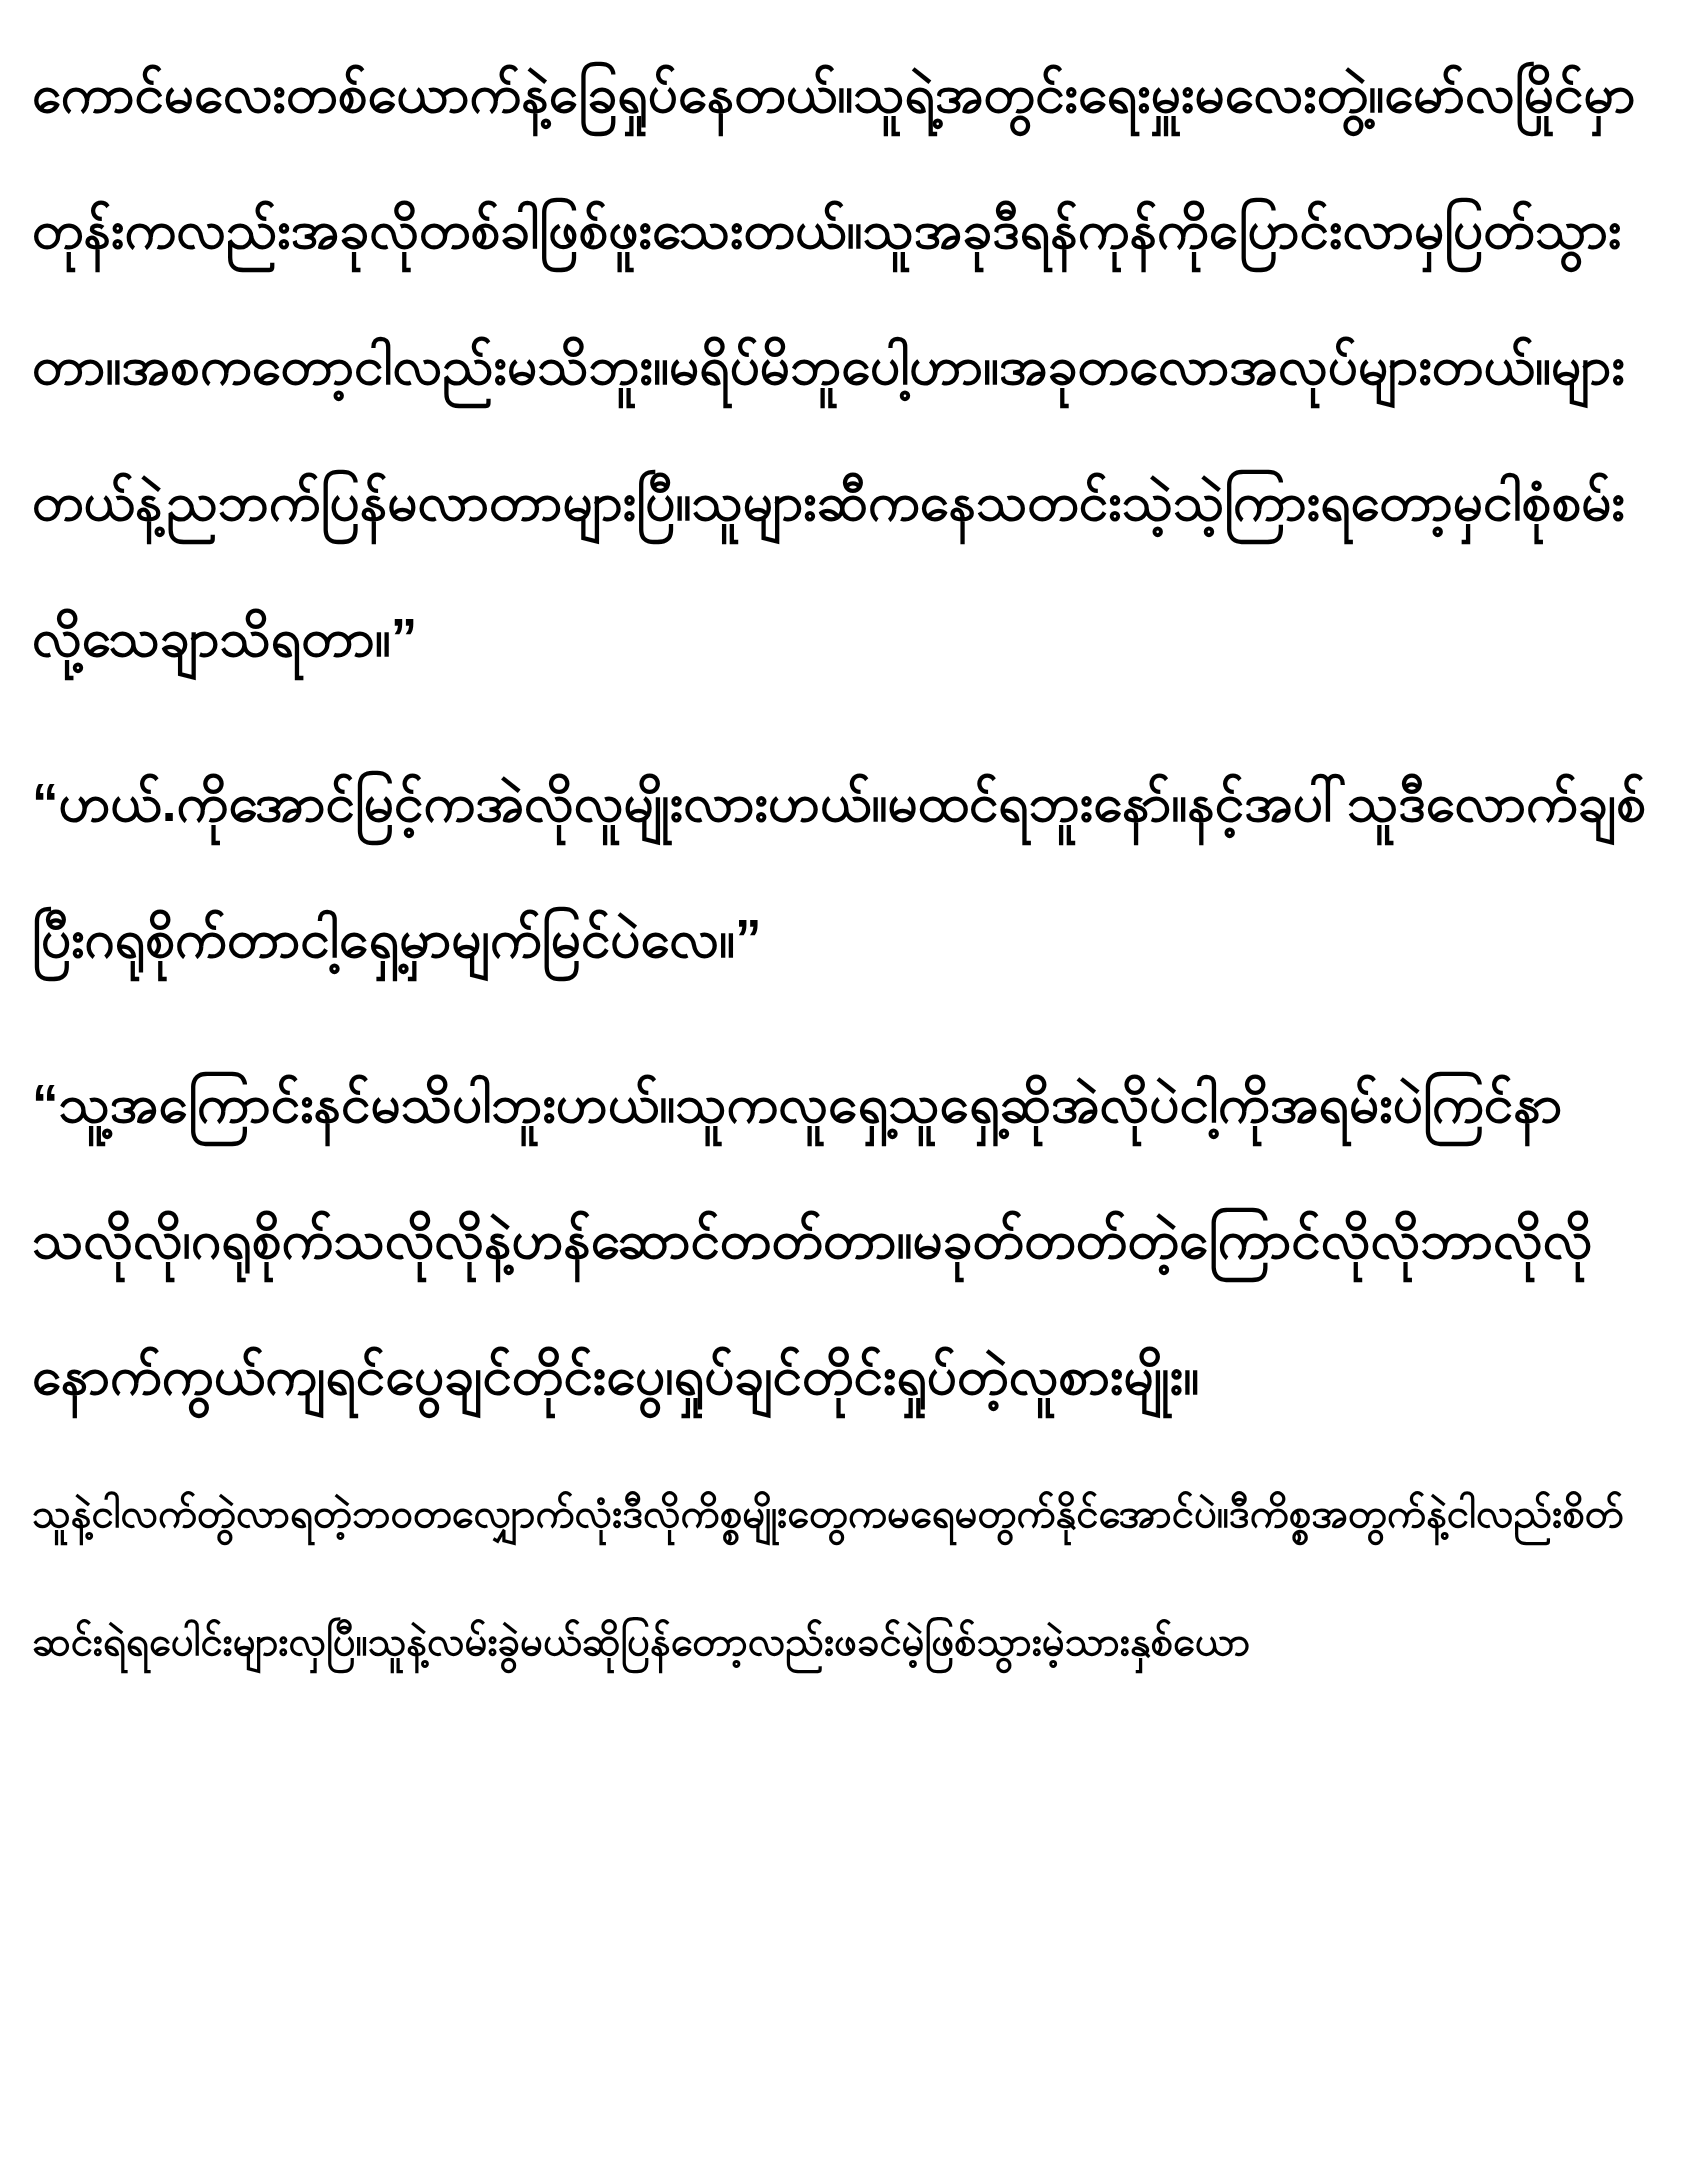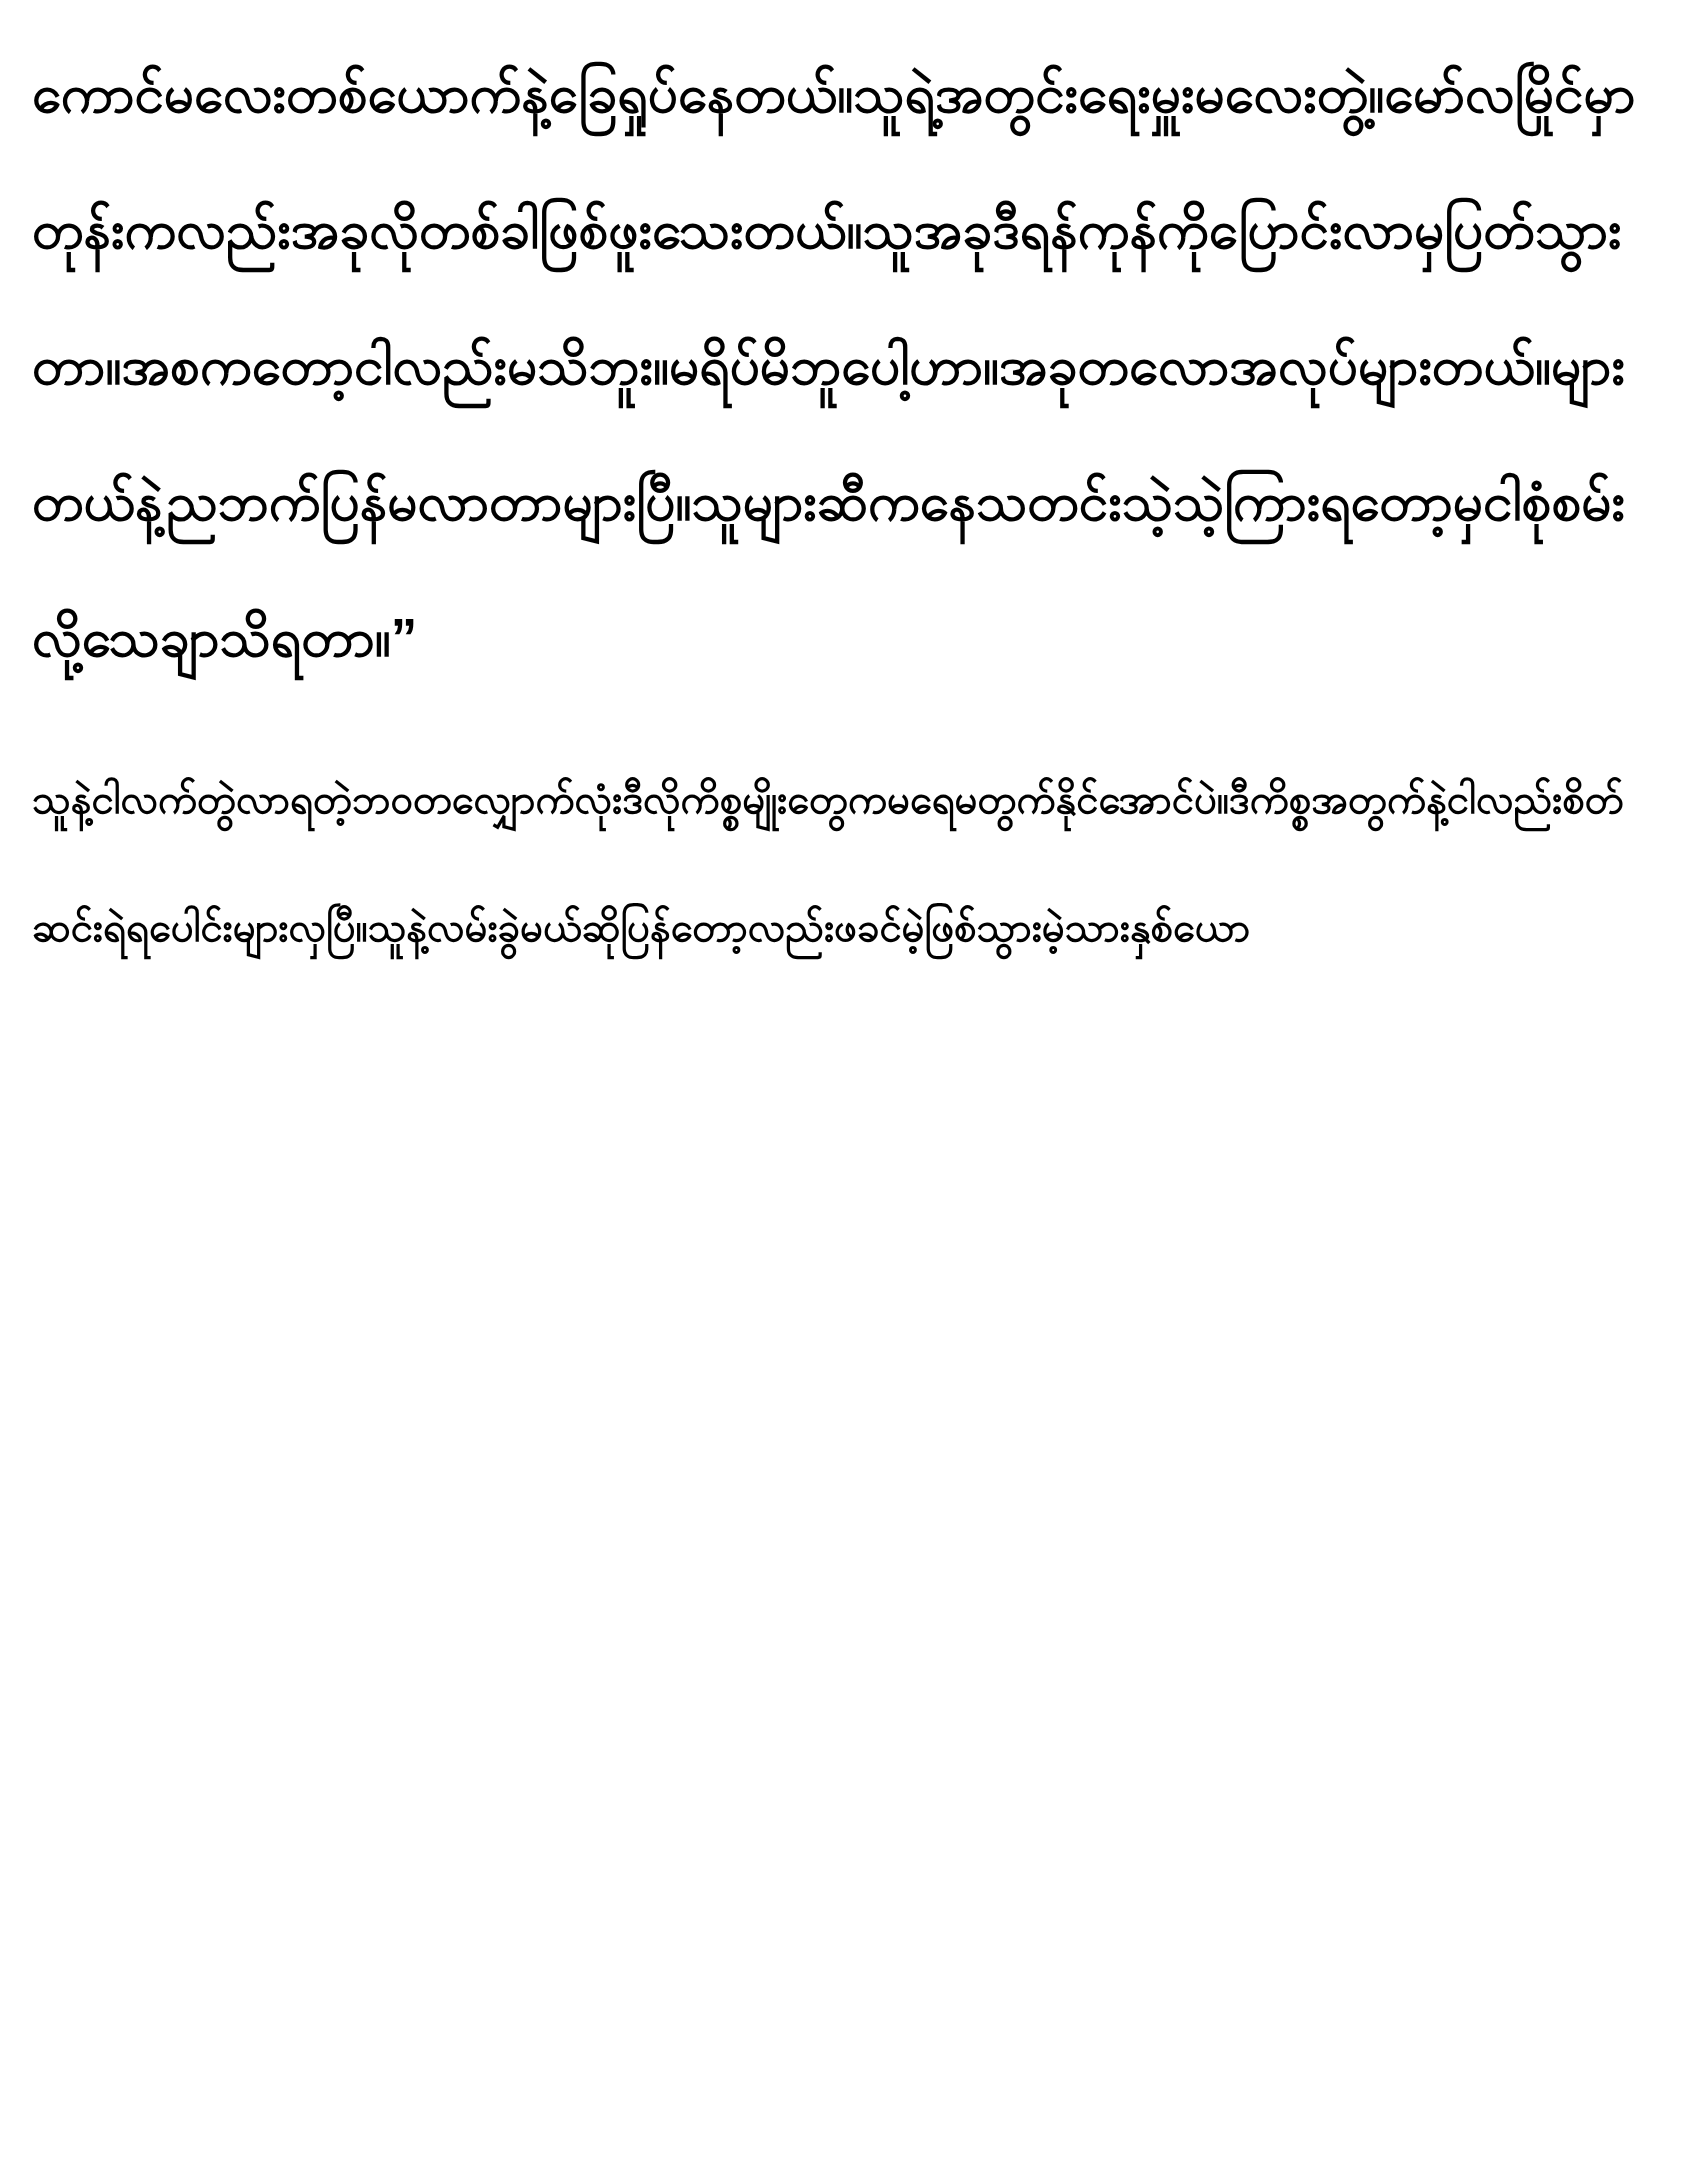--- a/index.html
+++ b/index.html
@@ -41,17 +41,19 @@
   .para.tight {
     margin-bottom: 5.1px;
   }
 </style>
 </head>
 <body>
 
 <div class="page">
   <p class="para main quote-gap">ကောင်မလေးတစ်ယောက်နဲ့ခြေရှုပ်နေတယ်။သူရဲ့အတွင်းရေးမှူးမလေးတွဲ့။မော်လမြိုင်မှာတုန်းကလည်းအခုလိုတစ်ခါဖြစ်ဖူးသေးတယ်။သူအခုဒီရန်ကုန်ကိုပြောင်းလာမှပြတ်သွားတာ။အစကတော့ငါလည်းမသိဘူး။မရိပ်မိဘူပေါ့ဟာ။အခုတလောအလုပ်များတယ်။များတယ်နဲ့ညဘက်ပြန်မလာတာများပြီ။သူများဆီကနေသတင်းသဲ့သဲ့ကြားရတော့မှငါစုံစမ်းလို့သေချာသိရတာ။”</p>
 
+  <p class="para main quote-gap">“ဟယ်.ကိုအောင်မြင့်ကအဲလိုလူမျိုးလားဟယ်။မထင်ရဘူးနော်။နင့်အပါ်သူဒီလောက်ချစ်ပြီးဂရုစိုက်တာငါ့ရှေ့မှာမျက်မြင်ပဲလေ။”</p>
 
+  <p class="para main tight">“သူ့အကြောင်းနင်မသိပါဘူးဟယ်။သူကလူရှေ့သူရှေ့ဆိုအဲလိုပဲငါ့ကိုအရမ်းပဲကြင်နာသလိုလို၊ဂရုစိုက်သလိုလိုနဲ့ဟန်ဆောင်တတ်တာ။မခုတ်တတ်တဲ့ကြောင်လိုလိုဘာလိုလိုနောက်ကွယ်ကျရင်ပွေချင်တိုင်းပွေ၊ရှုပ်ချင်တိုင်းရှုပ်တဲ့လူစားမျိုး။</p>
 
   <p class="para small">သူနဲ့ငါလက်တွဲလာရတဲ့ဘဝတလျှောက်လုံးဒီလိုကိစ္စမျိုးတွေကမရေမတွက်နိုင်အောင်ပဲ။ဒီကိစ္စအတွက်နဲ့ငါလည်းစိတ်ဆင်းရဲရပေါင်းများလှပြီ။သူနဲ့လမ်းခွဲမယ်ဆိုပြန်တော့လည်းဖခင်မဲ့ဖြစ်သွားမဲ့သားနှစ်ယော</p>
 </div>
 
 
 </body></html>

